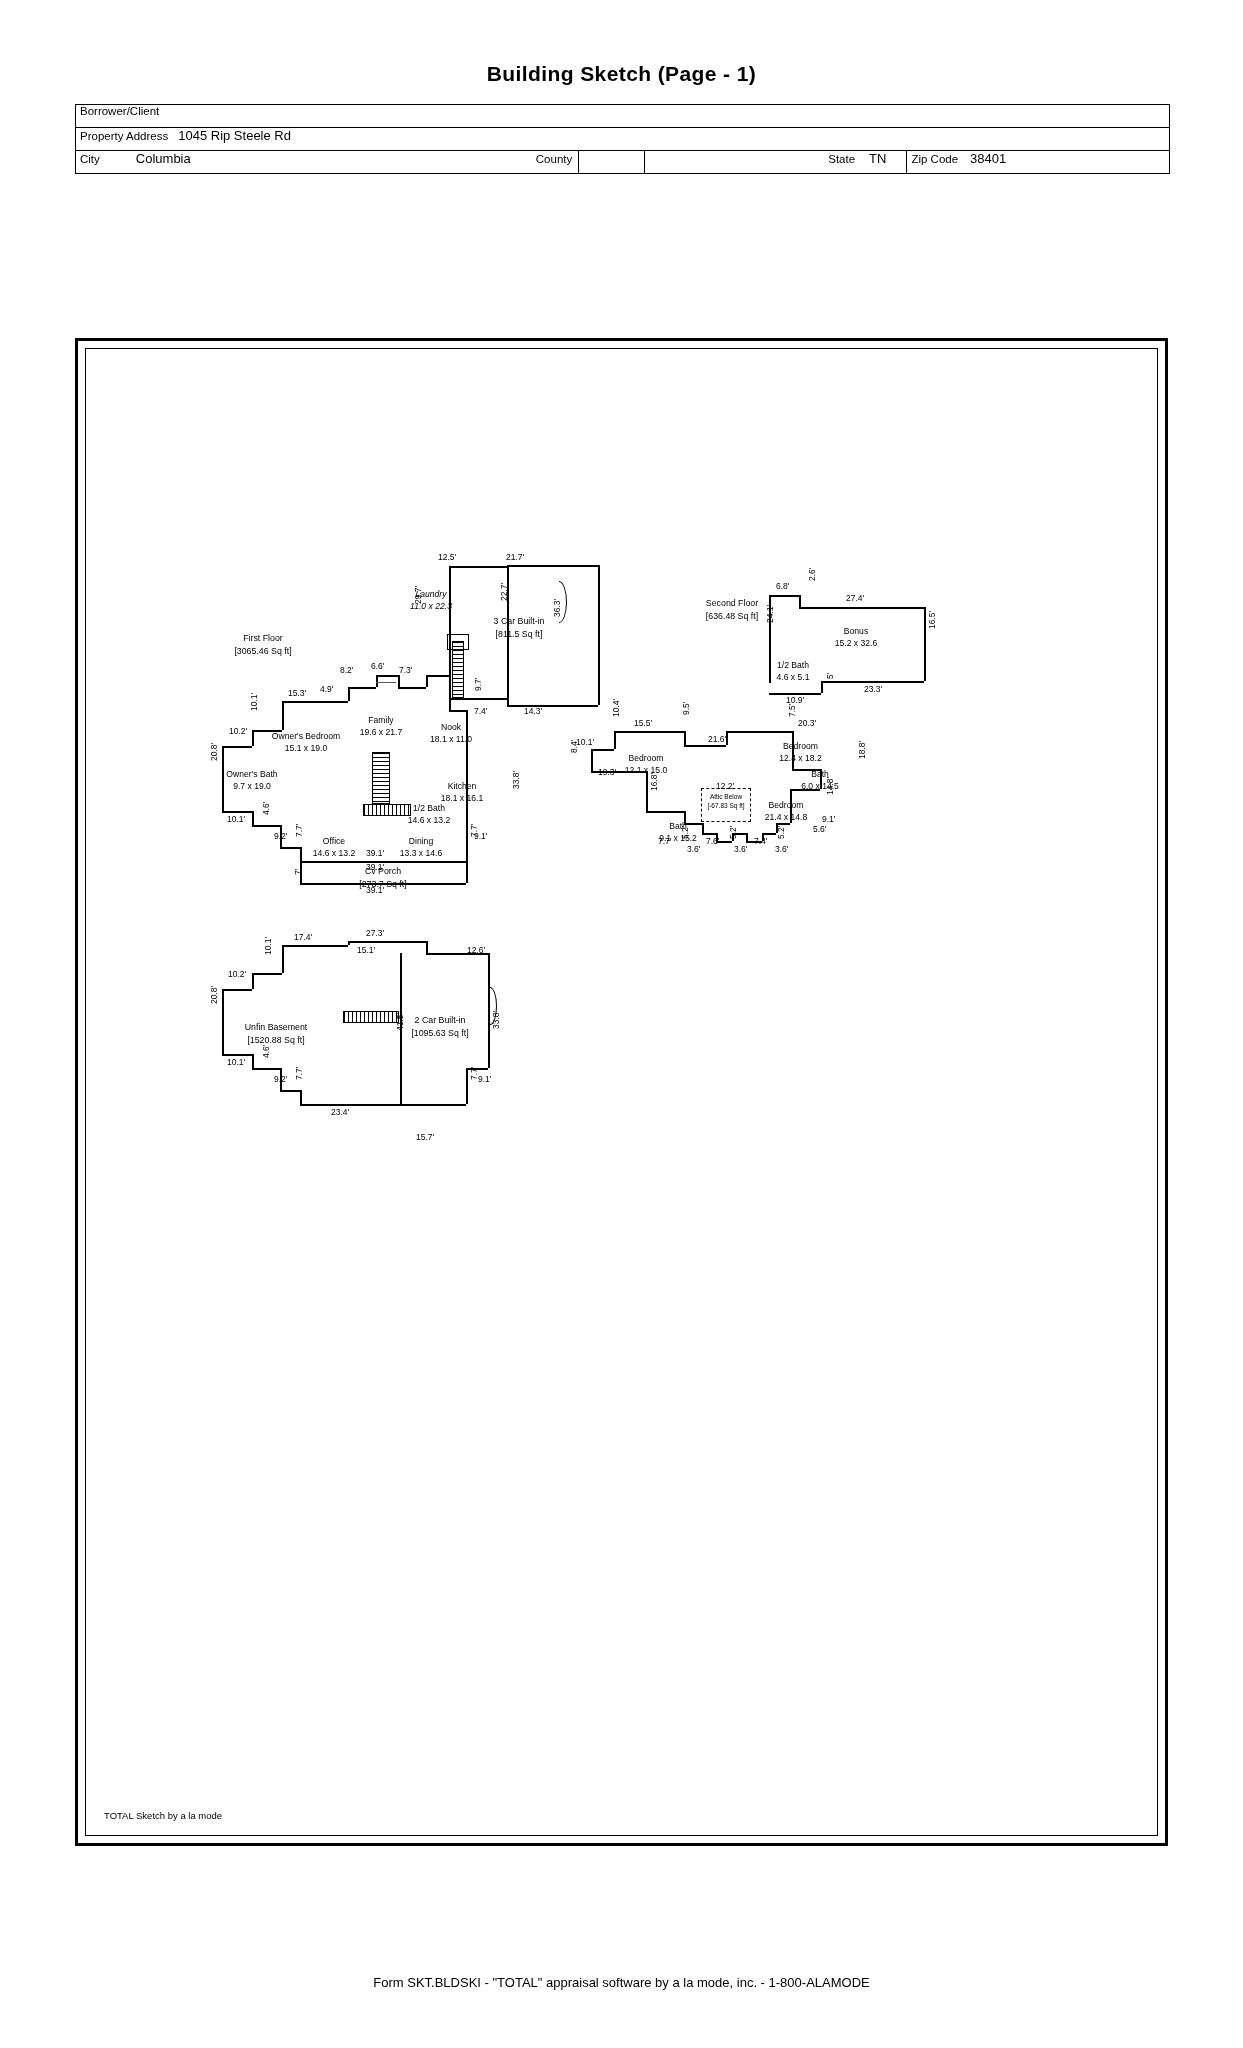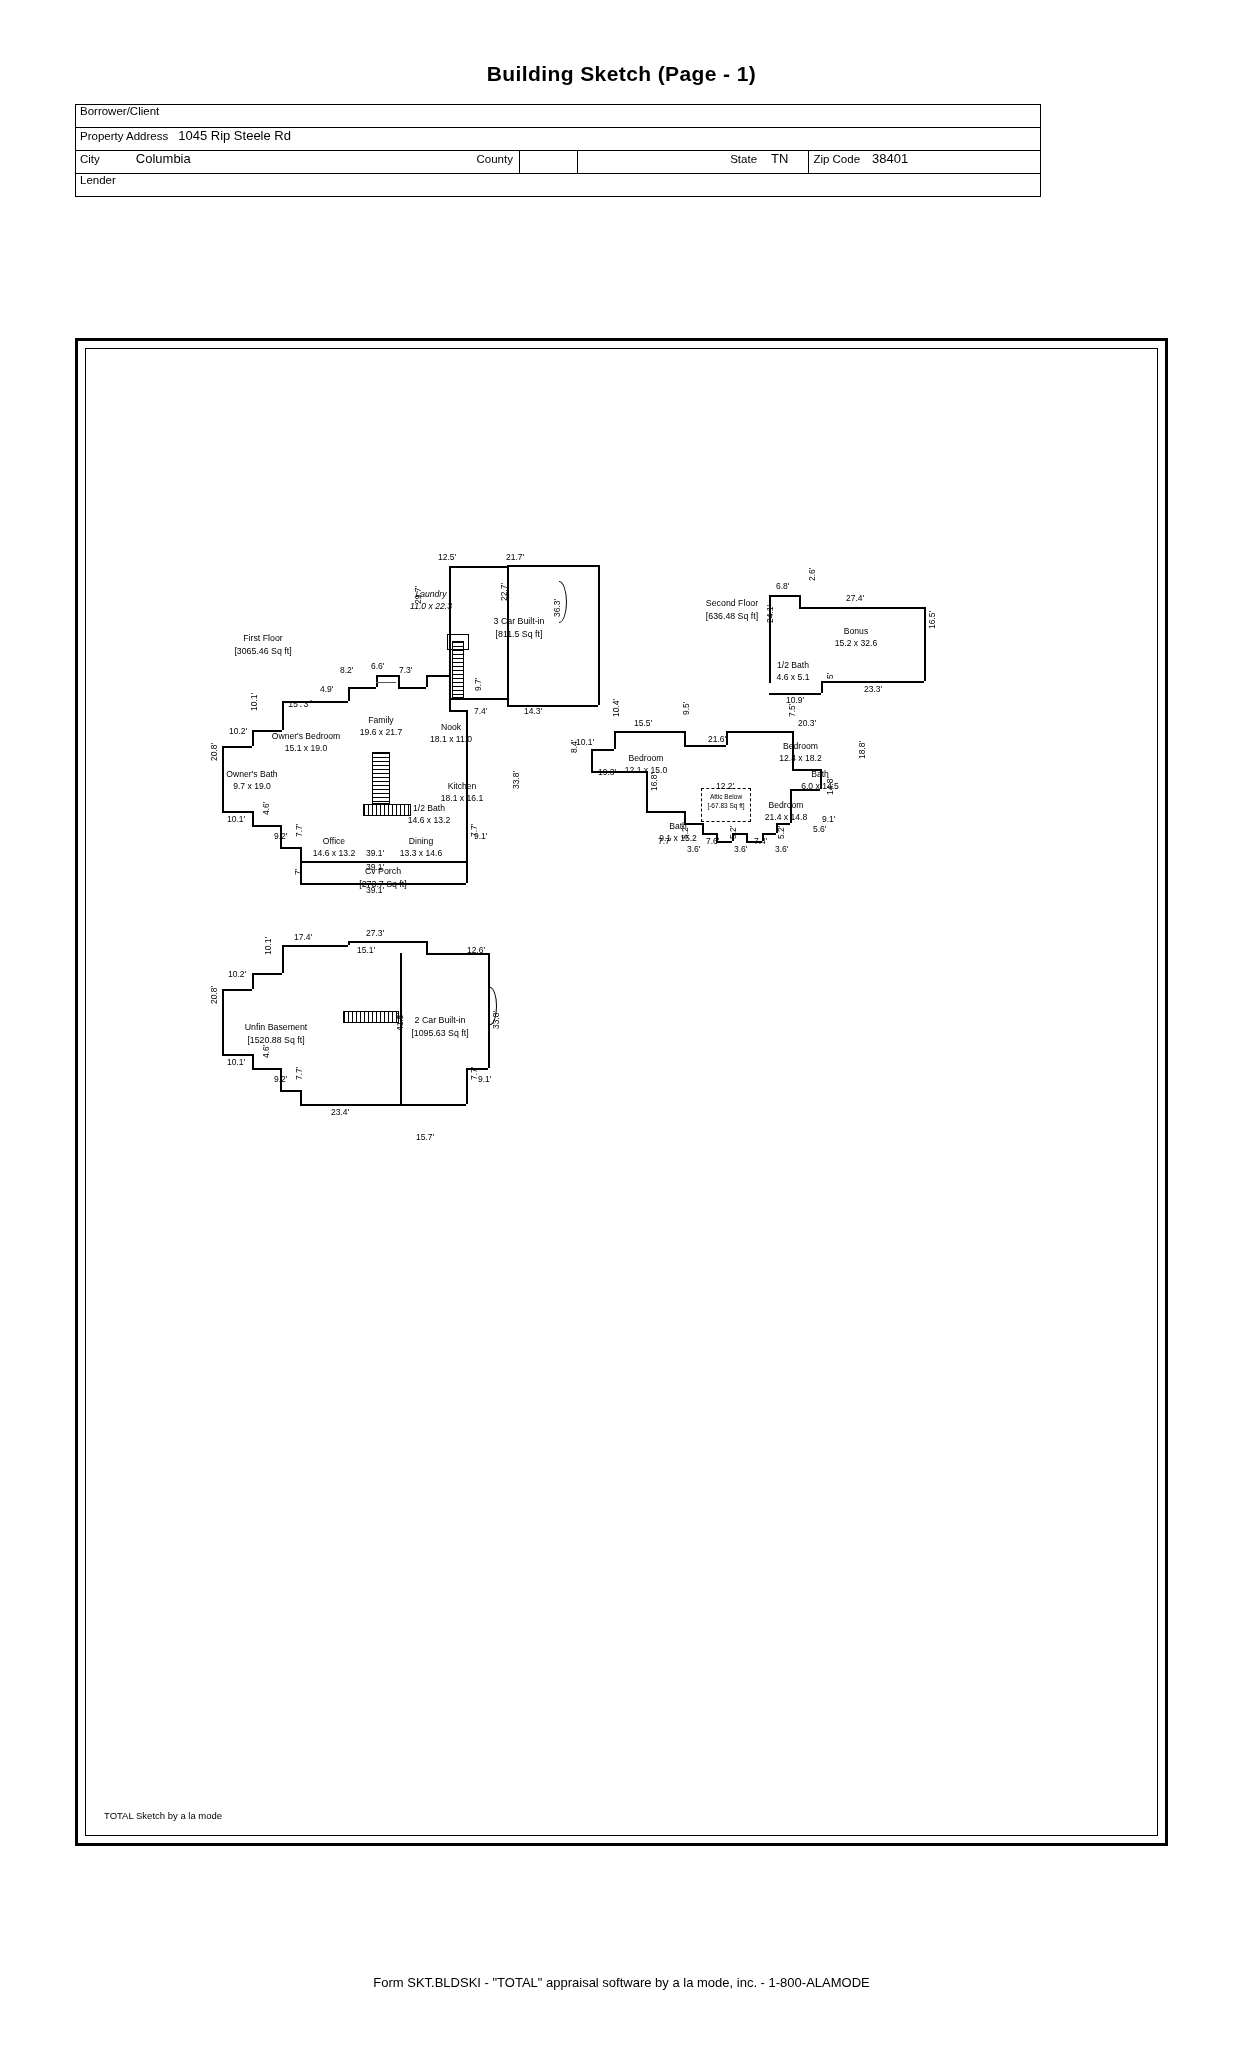--- a/index.html
+++ b/index.html
@@ -29,21 +29,21 @@
     text-align: center;
     font-size: 21px;
     font-weight: bold;
     letter-spacing: 0.4px;
   }
   
   .info-table {
     position: absolute;
     left: 75px;
     top: 104px;
-    width: 966px;
+    width: 1095px;
     border: 1.3px solid #000;
     border-collapse: collapse;
     font-size: 11.5px;
   }
   .info-table td {
     border: 0.8px solid #000;
     padding: 0;
     height: 22px;
     vertical-align: middle;
   }
@@ -200,28 +200,20 @@
           <span class="val" style="padding-left:14px;padding-right:20px">TN</span>
         </div>
       </td>
       <td style="width:24%;border-left:none">
         <div class="cell-flex">
           <span class="lbl">Zip Code</span>
           <span class="val" style="padding-left:12px">38401</span>
         </div>
       </td>
     </tr>
-    <tr>
-      <td colspan="4">
-        <div class="cell-flex">
-          <span class="lbl">Lender</span>
-          <span class="val"></span>
-        </div>
-      </td>
-    </tr>
   </tbody>
     </table>
 
   <div class="sketch-frame">
     <div class="sketch-inner">
 
       <div class="wall h" style="left:363px;top:217px;width:58px;"></div>
       <div class="wall v" style="left:363px;top:217px;height:132px;"></div>
       <div class="wall v" style="left:421px;top:217px;height:25px;"></div>
       <div class="wall h" style="left:421px;top:217px;width:0px;"></div>
@@ -324,21 +316,21 @@
       <div class="dim" style="left:420px;top:204px;">21.7'</div>
       <div class="dim vert" style="left:414px;top:252px;">22.7'</div>
       <div class="dim vert" style="left:328px;top:255px;">29.7'</div>
       <div class="dim vert" style="left:467px;top:268px;">36.3'</div>
       <div class="dim" style="left:438px;top:358px;">14.3'</div>
       <div class="dim" style="left:388px;top:358px;">7.4'</div>
       <div class="dim vert" style="left:388px;top:342px;">9.7'</div>
       <div class="dim" style="left:254px;top:317px;">8.2'</div>
       <div class="dim" style="left:285px;top:313px;">6.6'</div>
       <div class="dim" style="left:313px;top:317px;">7.3'</div>
-      <div class="dim" style="left:202px;top:352px;font-family:Liberation Mono, monospace;">15.3'</div>
+      <div class="dim" style="left:202px;top:340px;">15.3'</div>
       <div class="dim" style="left:234px;top:336px;">4.9'</div>
       <div class="dim vert" style="left:164px;top:362px;">10.1'</div>
       <div class="dim" style="left:143px;top:378px;">10.2'</div>
       <div class="dim vert" style="left:124px;top:412px;">20.8'</div>
       <div class="dim" style="left:141px;top:466px;">10.1'</div>
       <div class="dim vert" style="left:176px;top:466px;">4.6'</div>
       <div class="dim" style="left:188px;top:483px;">9.2'</div>
       <div class="dim vert" style="left:209px;top:488px;">7.7'</div>
       <div class="dim" style="left:280px;top:500px;">39.1'</div>
       <div class="dim" style="left:280px;top:514px;">39.1'</div>

